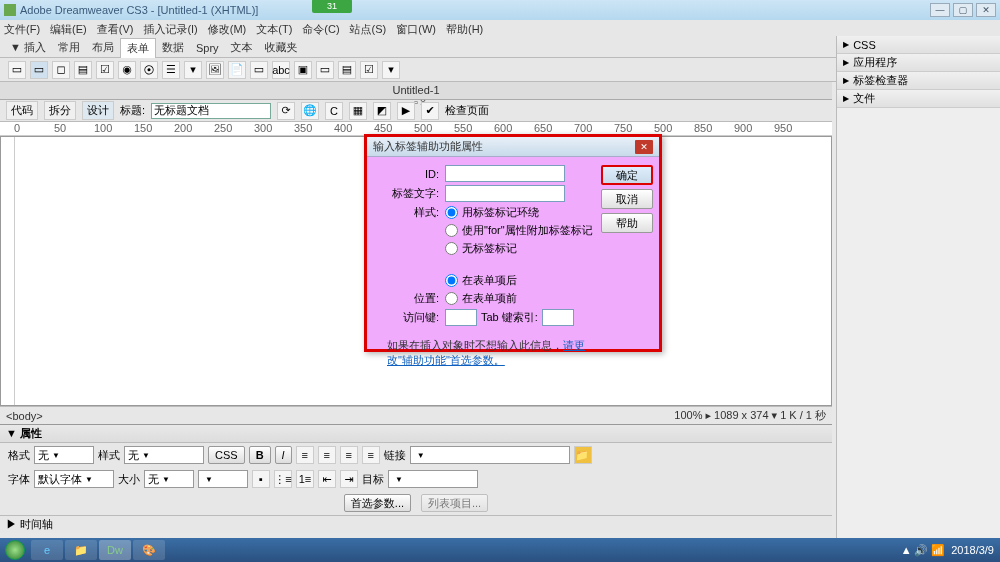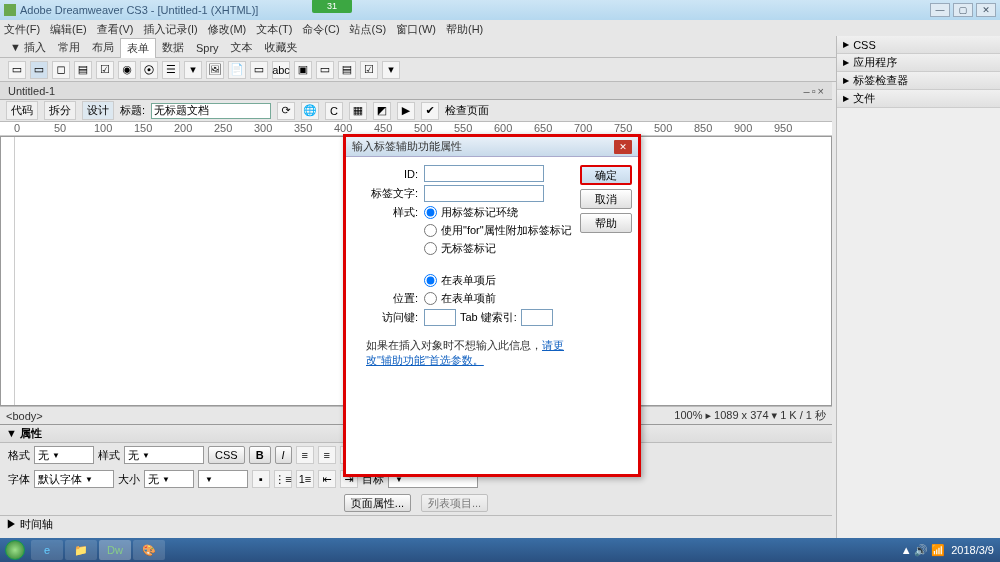--- a/index.html
+++ b/index.html
@@ -10,21 +10,21 @@
 .win-btn { width: 20px; height: 14px; border: 1px solid #9ab; margin-left: 3px; background: #dfeaf3; display: inline-flex; align-items: center; justify-content: center; font-size: 9px; color: #456; }
 .menu-bar { height: 18px; background: #e7e7e7; display: flex; align-items: center; padding: 0 4px; color: #333; }
 .menu-bar span { margin-right: 10px; cursor: default; }
 .insert-bar { height: 20px; background: #e7e7e7; display: flex; align-items: center; padding: 0 4px; border-bottom: 1px solid #bbb; }
 .insert-tab { padding: 2px 6px; color: #333; }
 .insert-tab.active { background: #fff; border: 1px solid #bbb; border-bottom: none; }
 .toolbar { height: 24px; background: #e7e7e7; display: flex; align-items: center; padding: 2px 8px; gap: 4px; border-bottom: 1px solid #bbb; }
 .tool-btn { width: 18px; height: 18px; border: 1px solid #ccc; background: #f5f5f5; display: inline-flex; align-items: center; justify-content: center; }
 .tool-btn.sel { background: #d0e0ee; }
 .main { position: absolute; top: 82px; left: 0; right: 168px; bottom: 24px; background: #e8e8e8; }
-.doc-tab { height: 18px; background: #ddd; color: #333; padding: 2px 8px; border-bottom: 1px solid #aaa; display: flex; align-items: center; justify-content: space-between; }
+.doc-tab { height: 18px; background: #ddd; color: #333; padding: 2px 8px; border-bottom: 1px solid #aaa; display: flex; align-items: center; justify-content: space-between; flex-direction: column; }
 .doc-toolbar { height: 22px; background: #e7e7e7; display: flex; align-items: center; padding: 0 6px; gap: 6px; border-bottom: 1px solid #bbb; }
 .doc-toolbar .seg { padding: 1px 4px; background: #f0f0f0; border: 1px solid #ccc; }
 .doc-toolbar .seg.active { background: #dde8f0; }
 .doc-toolbar input { height: 16px; border: 1px solid #7a9; width: 120px; font-size: 11px; padding: 0 2px; }
 .ruler { height: 14px; background: #fff; border-bottom: 1px solid #ccc; position: relative; overflow: hidden; font-size: 8px; color: #666; }
 .ruler span { position: absolute; top: 0; }
 .canvas { background: #fff; height: 270px; border: 1px solid #999; position: relative; }
 .canvas .vruler { position: absolute; left: 0; top: 0; bottom: 0; width: 14px; background: #fff; border-right: 1px solid #ccc; }
 .status-bar { height: 18px; background: #e7e7e7; display: flex; align-items: center; padding: 0 6px; font-size: 10px; color: #333; border-top: 1px solid #bbb; justify-content: space-between; }
 .props-panel { border-top: 1px solid #999; background: #e7e7e7; }
@@ -36,21 +36,21 @@
 .btn { height: 18px; border: 1px solid #999; background: linear-gradient(#fff,#ddd); padding: 0 6px; display: inline-flex; align-items: center; border-radius: 2px; }
 .timeline { height: 18px; background: #e7e7e7; padding: 2px 6px; display: flex; align-items: center; border-top: 1px solid #bbb; }
 .right-panels { position: absolute; top: 36px; right: 0; width: 164px; bottom: 24px; background: #eee; border-left: 1px solid #bbb; }
 .right-panel-item { height: 18px; background: linear-gradient(#f0f0f0,#e0e0e0); padding: 2px 6px; display: flex; align-items: center; border-bottom: 1px solid #ccc; }
 .right-panel-item .tri { margin-right: 4px; font-size: 8px; }
 .taskbar { position: absolute; bottom: 0; left: 0; right: 0; height: 24px; background: linear-gradient(#3a6ea5, #2a5080); display: flex; align-items: center; }
 .start-orb { width: 30px; height: 24px; display: flex; align-items: center; justify-content: center; }
 .start-orb .orb { width: 20px; height: 20px; border-radius: 50%; background: radial-gradient(#9de08a,#2a7a2a); border: 1px solid #195; }
 .task-btn { width: 32px; height: 20px; margin: 0 1px; background: rgba(255,255,255,0.15); display: flex; align-items: center; justify-content: center; border-radius: 2px; }
 .tray { margin-left: auto; color: #fff; font-size: 10px; padding: 0 6px; display: flex; align-items: center; gap: 6px; }
-.dialog { position: absolute; top: 134px; left: 343px; width: 298px; height: 343px; background: #ffffff; border: 3px solid #d00; box-shadow: 2px 2px 6px rgba(0,0,0,0.3); }
+.dialog { position: absolute; top: 134px; left: 364px; width: 298px; height: 218px; background: #f0abfc; border: 3px solid #d00; box-shadow: 2px 2px 6px rgba(0,0,0,0.3); }
 .dialog-title { height: 20px; background: linear-gradient(#e8f0f8,#c8daea); display: flex; align-items: center; padding: 0 6px; font-size: 11px; color: #333; justify-content: space-between; border-bottom: 1px solid #aac; }
 .dialog-title .close { width: 18px; height: 14px; background: #c0392b; color: #fff; display: flex; align-items: center; justify-content: center; font-size: 9px; border-radius: 1px; }
 .dialog-body { display: flex; padding: 8px 6px; height: calc(100% - 20px); margin-left: 14px; }
 .dlg-form { flex: 1; }
 .dlg-btns { width: 52px; display: flex; flex-direction: column; gap: 4px; }
 .dlg-btn { height: 20px; border: 1px solid #999; background: linear-gradient(#fff,#e0e0e0); display: flex; align-items: center; justify-content: center; font-size: 11px; border-radius: 2px; }
 .dlg-btn.ok { border: 2px solid #d00; background: linear-gradient(#e0eefc,#c8daea); }
 .frow { display: flex; align-items: center; margin-bottom: 3px; }
 .frow .lbl { width: 52px; text-align: right; margin-right: 6px; font-size: 11px; }
 .frow input[type=text] { flex: 1; height: 17px; border: 1px solid #7a9ebd; max-width: 120px; }
@@ -222,21 +222,21 @@
       <div class="tool-btn">⋮≡</div>
       <div class="tool-btn">1≡</div>
       <div class="tool-btn">⇤</div>
       <div class="tool-btn">⇥</div>
       <label>目标</label>
       <div class="combo" style="width:90px">
           <span class="arr">▼</span>
         </div>
     </div>
     <div class="props-row" style="justify-content:center;gap:10px">
-      <div class="btn">页面属性...</div>
+      <div class="btn">首选参数...</div>
       <div class="btn" style="opacity:.5">列表项目...</div>
     </div>
   </div>
 
   <div class="timeline">
     <span>▶ 时间轴</span>
   </div>
 </div>
 
 <div class="right-panels">

